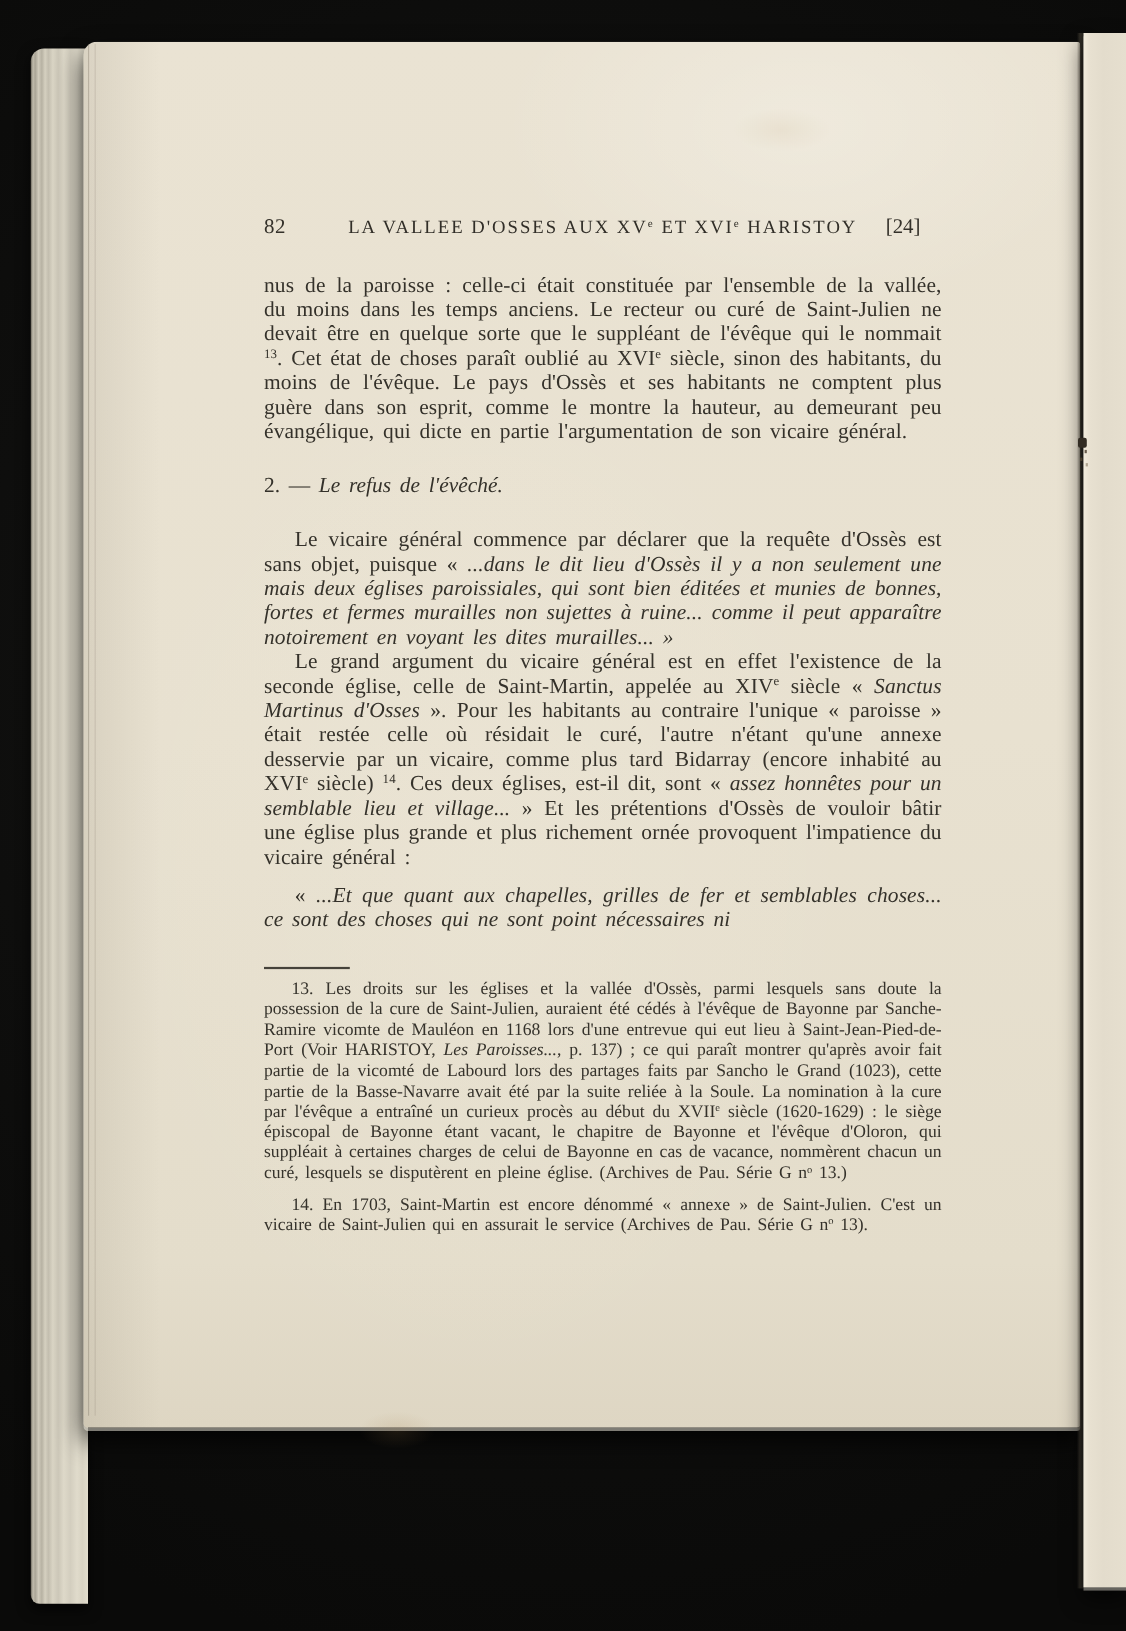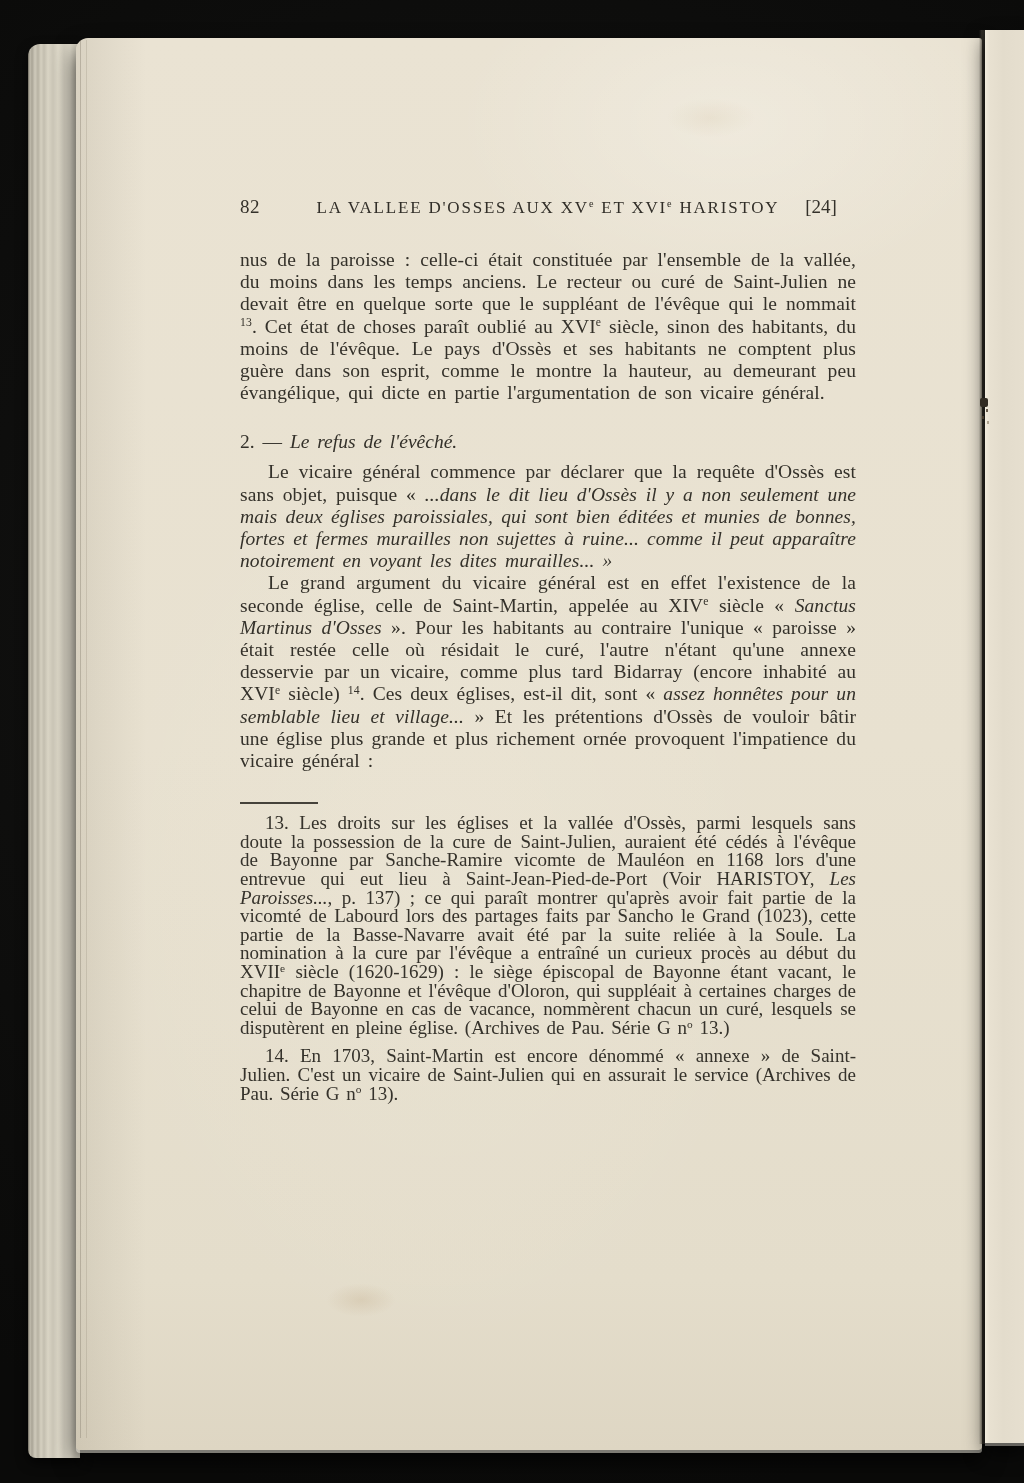--- a/index.html
+++ b/index.html
@@ -14,21 +14,21 @@
     position:absolute;left:28px;top:44px;width:52px;height:1414px;
     border-radius:12px 0 0 8px;
     background:linear-gradient(90deg,
       #6e6a5f 0px,#c2bdae 2px,#a9a496 4px,#cfcabb 7px,#b7b2a3 10px,
       #d5d0c0 13px,#c3beaf 16px,#d9d4c4 20px,#ccc7b8 25px,#ded9c9 30px,
       #d3cebf 36px,#e0dbcb 42px,#d8d3c3 47px,#e2ddcd 52px);
     box-shadow:0 5px 12px rgba(0,0,0,.65);
   }
   
   .page{
-    position:absolute;left:76px;top:38px;width:906px;height:1412px;
+    position:absolute;left:76px;top:38px;width:906px;height:1260px;
     border-radius:12px 3px 3px 4px;
     background:
       radial-gradient(ellipse 420px 260px at 72% 6%, rgba(255,255,252,.25), rgba(255,255,255,0) 65%),
       radial-gradient(ellipse 500px 700px at 40% 60%, rgba(255,252,242,.10), rgba(255,255,255,0) 70%),
       linear-gradient(90deg, rgba(108,100,82,.13) 0px, rgba(108,100,82,0) 70px),
       linear-gradient(180deg,#eae3d3 0%,#e8e1d0 50%,#e4ddcb 88%,#ded6c3 100%);
     box-shadow:0 3px 0 rgba(248,243,229,.5), 0 11px 22px rgba(0,0,0,.8);
   }
   .page::before{content:"";position:absolute;left:4px;top:2px;width:1px;height:99%;background:rgba(130,122,104,.38);}
   .page::after{content:"";position:absolute;left:10px;top:2px;width:1px;height:99%;background:rgba(130,122,104,.22);}
@@ -52,26 +52,26 @@
     box-shadow:3px 8px 0 -3px rgba(70,58,42,.8), -1px 15px 0 -3px rgba(100,84,60,.6), 4px 20px 0 -3px rgba(100,84,60,.45);}
   
   .text-area{position:absolute;left:164px;top:158px;width:616px;color:#34312a;}
   .running-header{display:grid;grid-template-columns:70px 1fr 70px;align-items:baseline;margin-bottom:31px;}
   .page-num{font-size:19px;letter-spacing:.5px;}
   .running-title{text-align:center;font-size:17px;letter-spacing:1.8px;white-space:nowrap;color:#312e28;}
   .bracket-num{text-align:center;font-size:19px;}
   p{margin:0;}
   .body-para{font-size:19.5px;line-height:22.2px;text-align:justify;word-spacing:3px;letter-spacing:.1px;}
   .indent{text-indent:28px;}
-  .section-heading{margin:27px 0 8px 0;font-size:19.5px;line-height:22px;word-spacing:3px;}
+  .section-heading{margin:27px 0 27px 0;font-size:19.5px;line-height:22px;word-spacing:3px;}
   .quote-para{margin-top:13px;}
   .it{font-style:italic;}
   sup{font-size:60%;line-height:0;vertical-align:baseline;position:relative;top:-.55em;}
   .footnote-rule{margin-top:30px;width:78px;height:2px;background:#45423a;}
-  .footnote{margin-top:10px;font-size:19px;line-height:18.6px;text-align:justify;text-indent:25px;word-spacing:2px;color:#35322b;}
+  .footnote{margin-top:10px;font-size:16px;line-height:18.6px;text-align:justify;text-indent:25px;word-spacing:2px;color:#35322b;}
 </style>
 </head>
 <body>
 
 <div class="stage">
   <div class="stack-left"></div>
 
   <div class="page">
     <div class="stain-a"></div>
     <div class="stain-b"></div>
@@ -85,20 +85,21 @@
       </div>
 
       <p class="body-para"><span>nus de la paroisse&nbsp;: celle-ci était constituée par l'ensemble de la vallée, du moins dans les temps anciens. Le recteur ou curé de Saint-Julien ne devait être en quelque sorte que le suppléant de l'évêque qui le nommait </span><sup>13</sup><span>. Cet état de choses paraît oublié au XVI</span><sup>e</sup><span> siècle, sinon des habitants, du moins de l'évêque. Le pays d'Ossès et ses habitants ne comptent plus guère dans son esprit, comme le montre la hauteur, au demeurant peu évangélique, qui dicte en partie l'argumentation de son vicaire général.</span></p>
 
       <p class="section-heading"><span>2. — </span><span class="it">Le refus de l'évêché.</span></p>
 
       <p class="body-para indent"><span>Le vicaire général commence par déclarer que la requête d'Ossès est sans objet, puisque «&nbsp;</span><span class="it">...dans le dit lieu d'Ossès il y a non seulement une mais deux églises paroissiales, qui sont bien éditées et munies de bonnes, fortes et fermes murailles non sujettes à ruine... comme il peut apparaître notoirement en voyant les dites murailles...&nbsp;»</span></p>
 
       <p class="body-para indent"><span>Le grand argument du vicaire général est en effet l'existence de la seconde église, celle de Saint-Martin, appelée au XIV</span><sup>e</sup><span> siècle «&nbsp;</span><span class="it">Sanctus Martinus d'Osses</span><span>&nbsp;». Pour les habitants au contraire l'unique «&nbsp;paroisse&nbsp;» était restée celle où résidait le curé, l'autre n'étant qu'une annexe desservie par un vicaire, comme plus tard Bidarray (encore inhabité au XVI</span><sup>e</sup><span> siècle) </span><sup>14</sup><span>. Ces deux églises, est-il dit, sont «&nbsp;</span><span class="it">assez honnêtes pour un semblable lieu et village...</span><span>&nbsp;» Et les prétentions d'Ossès de vouloir bâtir une église plus grande et plus richement ornée provoquent l'impatience du vicaire général&nbsp;:</span></p>
 
+      <p class="body-para indent quote-para"><span>«&nbsp;</span><span class="it">...Et que quant aux chapelles, grilles de fer et semblables choses... ce sont des choses qui ne sont point nécessaires ni</span></p>
 
       <div class="footnote-rule"></div>
 
       <p class="footnote"><span>13. Les droits sur les églises et la vallée d'Ossès, parmi lesquels sans doute la possession de la cure de Saint-Julien, auraient été cédés à l'évêque de Bayonne par Sanche-Ramire vicomte de Mauléon en 1168 lors d'une entrevue qui eut lieu à Saint-Jean-Pied-de-Port (Voir HARISTOY, </span><span class="it">Les Paroisses...</span><span>, p. 137)&nbsp;; ce qui paraît montrer qu'après avoir fait partie de la vicomté de Labourd lors des partages faits par Sancho le Grand (1023), cette partie de la Basse-Navarre avait été par la suite reliée à la Soule. La nomination à la cure par l'évêque a entraîné un curieux procès au début du XVII</span><sup>e</sup><span> siècle (1620-1629)&nbsp;: le siège épiscopal de Bayonne étant vacant, le chapitre de Bayonne et l'évêque d'Oloron, qui suppléait à certaines charges de celui de Bayonne en cas de vacance, nommèrent chacun un curé, lesquels se disputèrent en pleine église. (Archives de Pau. Série G n</span><sup>o</sup><span> 13.)</span></p>
 
       <p class="footnote"><span>14. En 1703, Saint-Martin est encore dénommé «&nbsp;annexe&nbsp;» de Saint-Julien. C'est un vicaire de Saint-Julien qui en assurait le service (Archives de Pau. Série G n</span><sup>o</sup><span> 13).</span></p>
 
     </div>
   </div>
 

